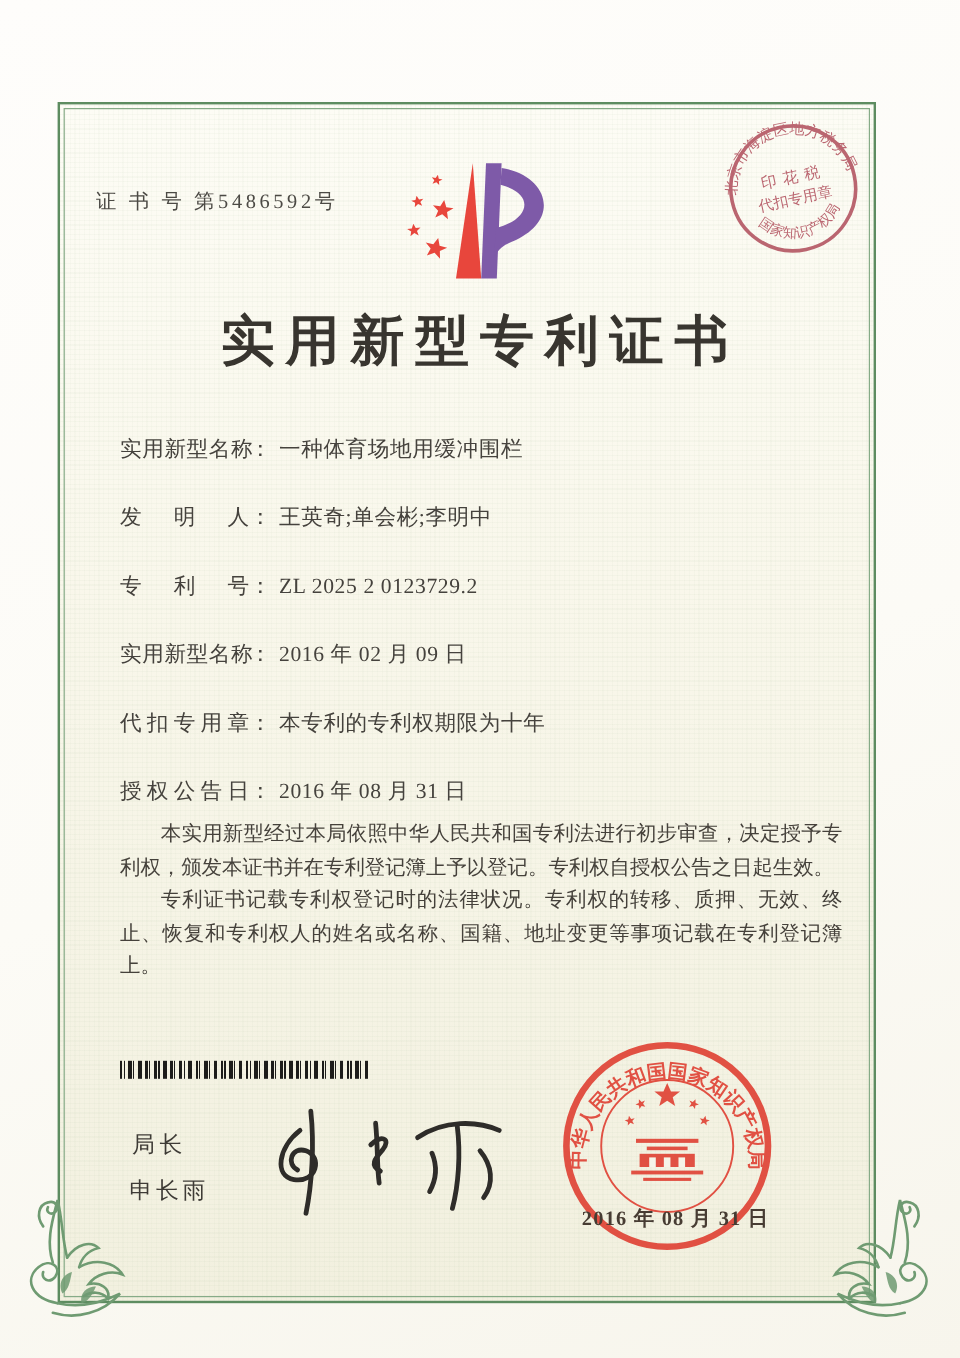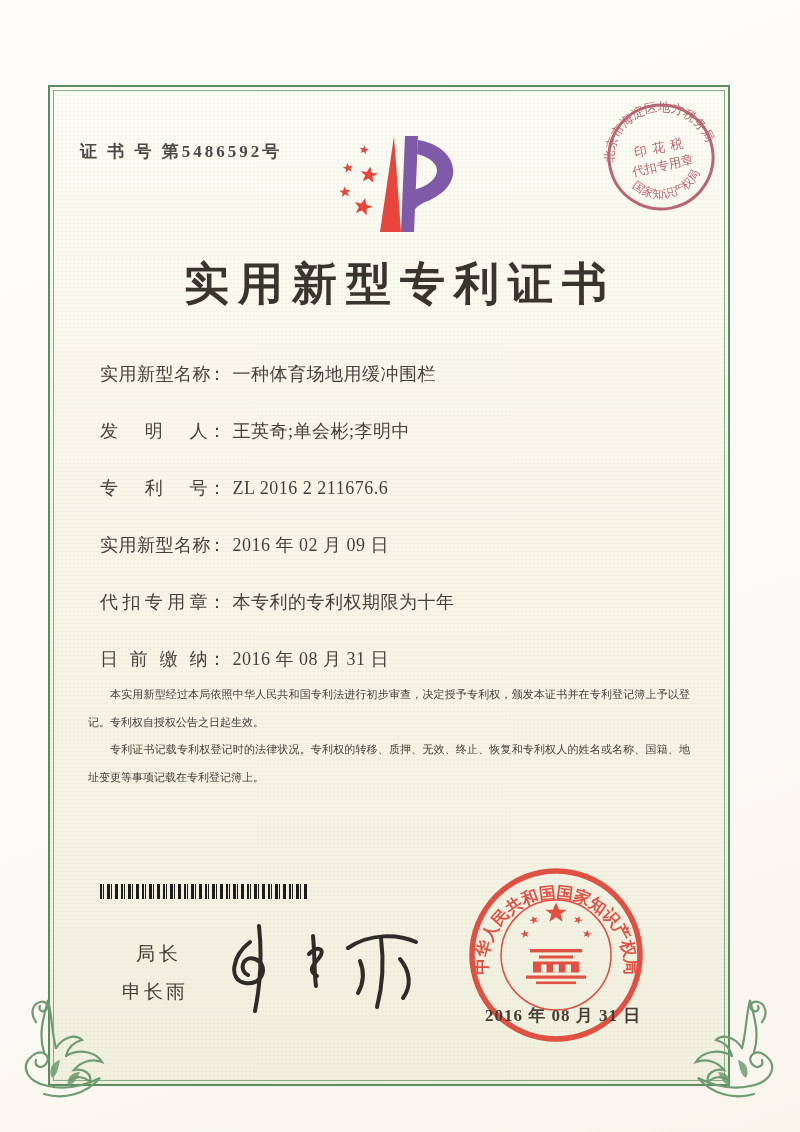--- a/index.html
+++ b/index.html
@@ -17,57 +17,56 @@
     background:
       repeating-linear-gradient(0deg, rgba(145,175,135,.055) 0 1px, transparent 1px 4px),
       repeating-linear-gradient(90deg, rgba(145,175,135,.045) 0 1px, transparent 1px 4px),
       linear-gradient(180deg,#fdfcf5 0%,#f9f7eb 40%,#f2f0df 100%);
   }
   .frame::after {
     content:""; position:absolute; left:3px; top:3px; right:3px; bottom:3px;
     border:1px solid #86ab87; pointer-events:none;
   }
   .cert-number {
-    position:absolute; left:80px; top:140px; font-size:17px; letter-spacing:3px;
+    position:absolute; left:80px; top:156px; font-size:17px; letter-spacing:3px;
     color:#4c4a45;
-    font-weight:bold;
   }
   .logo { position:absolute; left:334px; top:130px; width:132px; height:108px; }
   .tax-stamp { position:absolute; left:604px; top:100px; width:114px; height:114px; opacity:.88; }
   .title {
     position:absolute; left:0; top:254px; width:100%; text-align:center;
     font-size:45px; font-weight:600; letter-spacing:9px; color:#38352f;
   }
   .fields { position:absolute; left:100px; top:362px; width:600px; }
   .field { position:absolute; left:0; width:600px; font-size:18px; letter-spacing:.5px; white-space:nowrap; }
   .field .lbl { display:inline-block; width:108px; text-align:justify; text-align-last:justify; }
   .field .val { padding-left:6px; }
   .paras {
-    position:absolute; left:88px; top:681px; width:602px;
-    font-size:11px; line-height:27.5px; text-align:justify; color:#45413b;
+    position:absolute; left:100px; top:681px; width:602px;
+    font-size:17px; line-height:27.5px; text-align:justify; color:#45413b;
   }
   .paras p { text-indent:2em; }
   .barcode {
     position:absolute; left:100px; top:884px; width:207px; height:15px;
     background:repeating-linear-gradient(90deg,
       #1c1c1a 0 2px, transparent 2px 3px,
       #1c1c1a 3px 4px, transparent 4px 7px,
       #1c1c1a 7px 10px, transparent 10px 11px,
       #1c1c1a 11px 12px, transparent 12px 15px,
       #1c1c1a 15px 18px, transparent 18px 21px);
   }
   .seal { position:absolute; left:462px; top:861px; width:188px; height:188px; }
   .seal-date {
     position:absolute; left:468px; top:1004px; width:190px; text-align:center;
     font-size:17px; letter-spacing:1px; color:#473c33; font-weight:600;
   }
   .signer-title { position:absolute; left:110px; top:941px; font-size:19px; letter-spacing:4px;
-    color:#3e3b36; font-family:Liberation Mono, monospace;margin-left:26px; }
+    color:#3e3b36; font-family:Liberation Mono, monospace; }
   .signer-name { position:absolute; left:108px; top:979px; font-size:19px; letter-spacing:3px;
-    color:#3e3b36; font-family:"Liberation Sans","DejaVu Sans",sans-serif;margin-left:14px; }
+    color:#3e3b36; font-family:"Liberation Sans","DejaVu Sans",sans-serif; }
   .signature { position:absolute; left:212px; top:914px; width:222px; height:104px; }
   .flourish { position:absolute; width:122px; height:122px; }
   .flourish.bl { left:8px;  top:982px; }
   .flourish.br { left:668px; top:982px; transform:scaleX(-1); }
   .footer {
     position:absolute; left:0; top:1050px; width:100%; text-align:center;
     font-size:15px; letter-spacing:3px; color:#49463f;
   }
 </style>
 </head>
@@ -145,30 +144,30 @@
   <div class="title">实用新型专利证书</div>
 
   <div class="fields">
     <div class="field" style="top:0px">
       <span class="lbl">实用新型名称</span><span>：</span><span class="val">一种体育场地用缓冲围栏</span>
     </div>
     <div class="field" style="top:57px">
       <span class="lbl">发明人</span><span>：</span><span class="val">王英奇;单会彬;李明中</span>
     </div>
     <div class="field" style="top:114px">
-      <span class="lbl">专利号</span><span>：</span><span class="val">ZL 2016 2 211676.6</span>
+      <span class="lbl">专利号</span><span>：</span><span class="val">ZL 2025 2 0123729.2</span>
     </div>
     <div class="field" style="top:171px">
       <span class="lbl">实用新型名称</span><span>：</span><span class="val">2016 年 02 月 09 日</span>
     </div>
     <div class="field" style="top:228px">
       <span class="lbl">代扣专用章</span><span>：</span><span class="val">本专利的专利权期限为十年</span>
     </div>
     <div class="field" style="top:285px">
-      <span class="lbl">日前缴纳</span><span>：</span><span class="val">2016 年 08 月 31 日</span>
+      <span class="lbl">授权公告日</span><span>：</span><span class="val">2016 年 08 月 31 日</span>
     </div>
   </div>
 
   <div class="paras">
     <p>本实用新型经过本局依照中华人民共和国专利法进行初步审查，决定授予专利权，颁发本证书并在专利登记簿上予以登记。专利权自授权公告之日起生效。</p>
     <p>专利证书记载专利权登记时的法律状况。专利权的转移、质押、无效、终止、恢复和专利权人的姓名或名称、国籍、地址变更等事项记载在专利登记簿上。</p>
   </div>
 
   <div class="barcode"></div>
 

